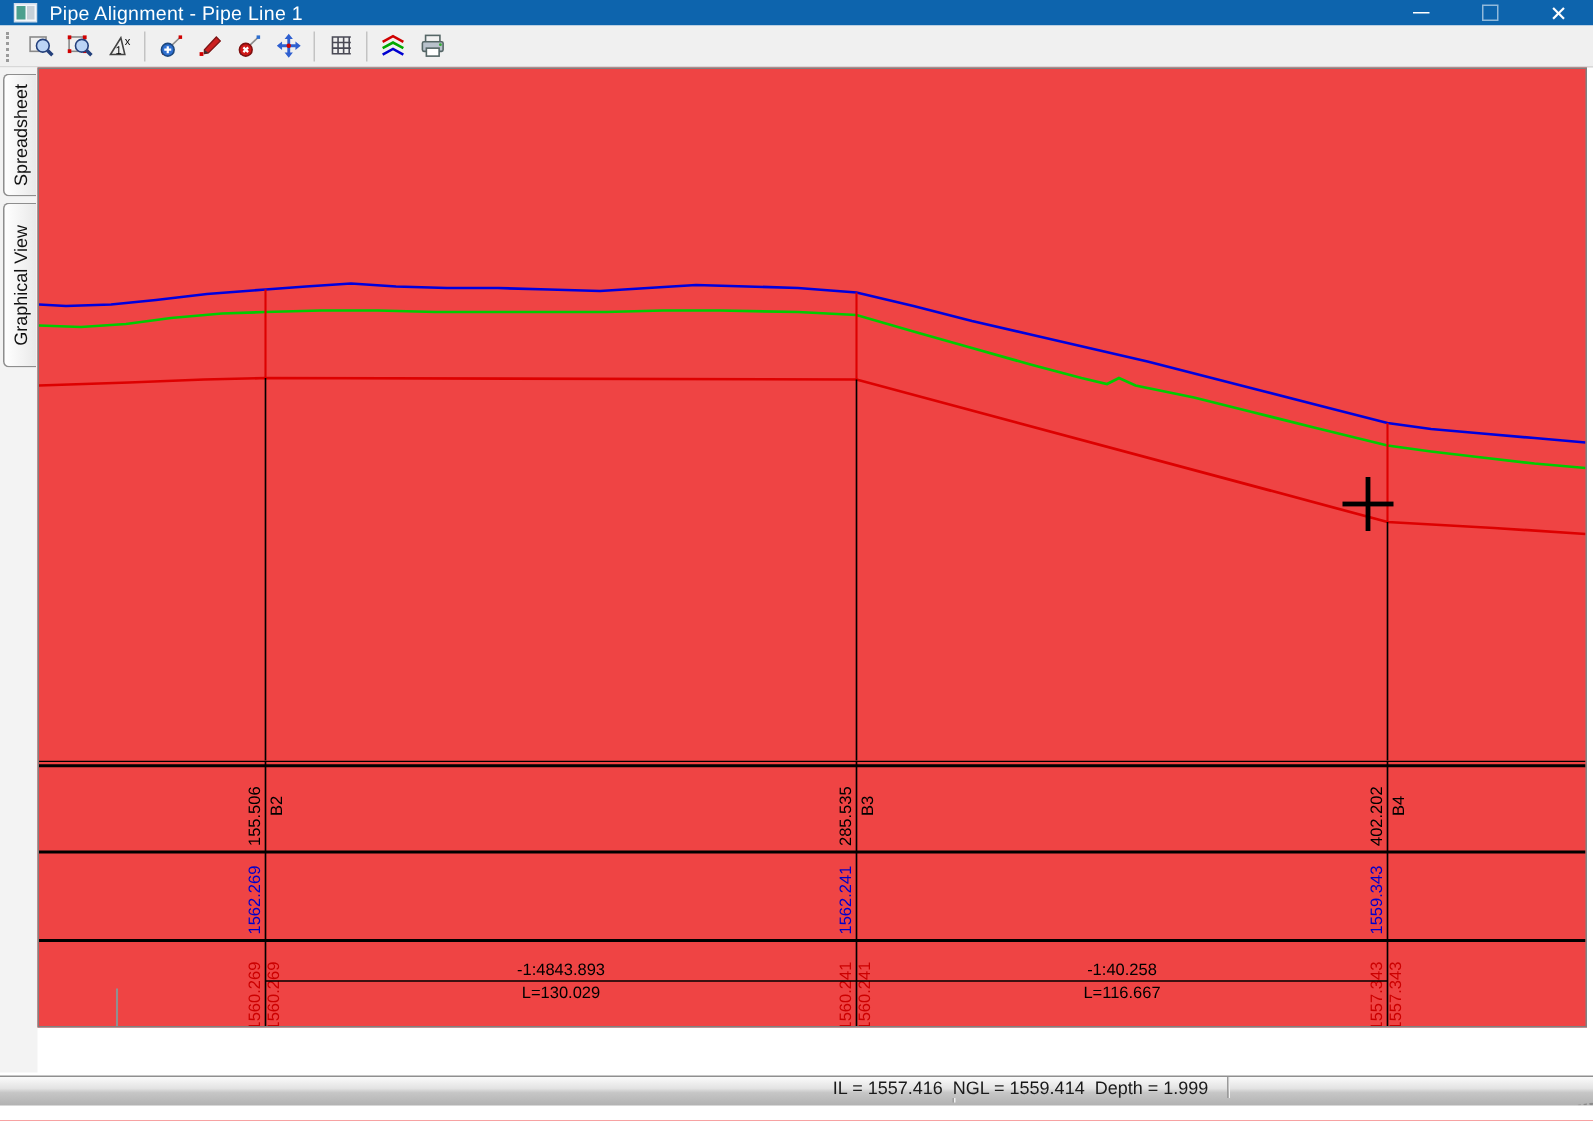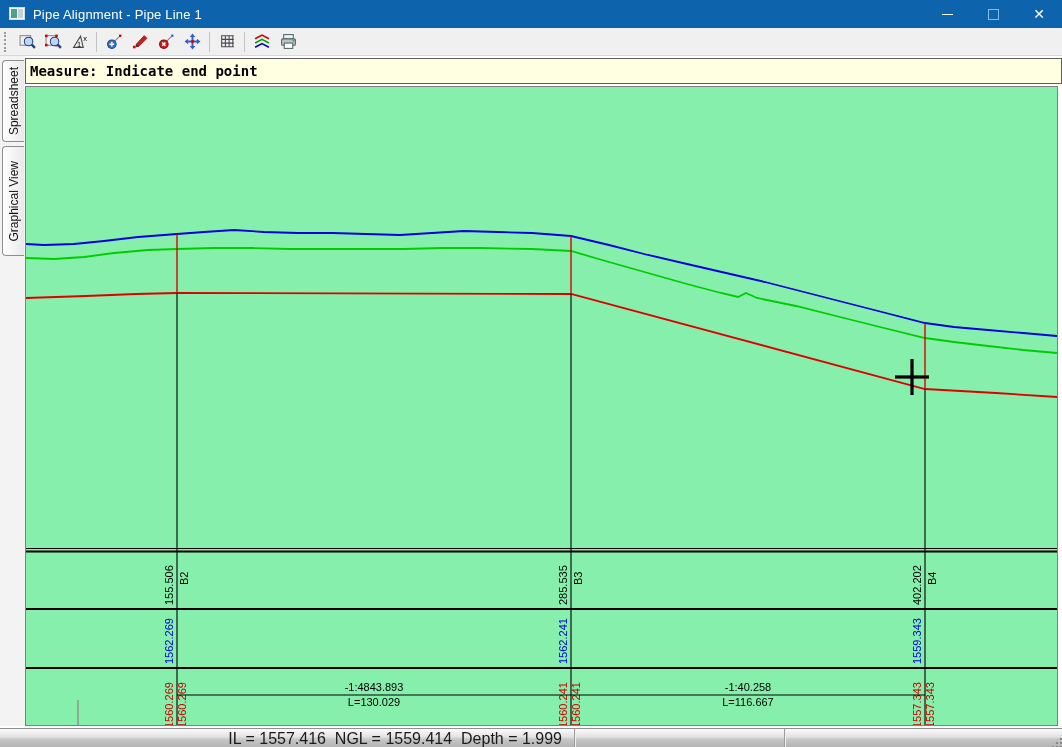--- a/index.html
+++ b/index.html
@@ -1,19 +1,19 @@
 <!DOCTYPE html>
 <html><head>
 <meta charset="utf-8">
 <style>
   html,body{margin:0;padding:0;}
   body{width:1062px;height:747px;overflow:hidden;background:#fff;
        font-family:"Liberation Sans",sans-serif;-webkit-font-smoothing:antialiased;}
   
-  .titlebar{height:28px;background:#0d64ad;display:flex;align-items:center;color:#fff;}
+  .titlebar{height:17px;background:#0d64ad;display:flex;align-items:center;color:#fff;}
   .titlebar .appicon{margin-left:9px;display:flex;}
   .titlebar .title{font-size:13px;margin-left:8px;letter-spacing:.2px;}
   .winbtns{margin-left:auto;display:flex;height:28px;}
   .wbtn{width:46px;height:28px;display:flex;align-items:center;justify-content:center;font-size:12px;color:#fff;}
   .wbtn .minglyph{display:block;width:11px;border-top:1px solid #fff;}
   .wbtn .maxglyph{display:block;width:9px;height:9px;border:1px solid rgba(255,255,255,.55);}
   .wbtn.close{font-size:14px;}
   
   .toolbar{height:27px;background:#f0f0f0;border-bottom:1px solid #d8d8d8;display:flex;align-items:center;}
   .tgrip{width:3px;height:20px;margin:0 5px 0 4px;border-left:2px dotted #9a9a9a;}
@@ -23,26 +23,26 @@
   .content{display:flex;height:670px;}
   .tabstrip{width:25px;background:#f3f3f3;padding-top:4px;box-sizing:border-box;}
   .vtab{width:22px;margin-left:2px;box-sizing:border-box;border:1px solid #8e8e8e;border-right:none;
         border-radius:4px 0 0 4px;background:linear-gradient(90deg,#ffffff,#e9e9e9);
         display:flex;align-items:center;justify-content:center;margin-bottom:4px;}
   .vtab span{writing-mode:vertical-rl;transform:rotate(180deg);font-size:12px;color:#111;padding:8px 0;}
   .main{flex:1;display:flex;flex-direction:column;min-width:0;}
   .msgbar{height:24px;margin:2px 0;border:1px solid #5e5e5e;background:#ffffe1;
           font-family:"DejaVu Sans Mono",monospace;font-size:14px;font-weight:bold;color:#000;
           line-height:24px;padding-left:4px;box-sizing:content-box;}
-  .plotbox{position:relative;margin-right:4px;border:1px solid #808080;height:638px;background:#86efac;}
+  .plotbox{position:relative;margin-right:4px;border:1px solid #808080;height:638px;background:#ef4444;}
   .plotbox svg{display:block;}
   
   .statusbar{height:19px;margin-top:2px;border-top:1px solid #8f8f8f;
              background:linear-gradient(#fbfbfb,#e3e3e3 40%,#c6c6c6 55%,#b2b2b2);
-             display:flex;align-items:center;font-size:16px;color:#1a1a1a;}
+             display:flex;align-items:center;font-size:12px;color:#1a1a1a;flex-direction:column;}
   .spanel{height:100%;display:flex;align-items:center;box-sizing:border-box;
           border-right:1px solid #9b9b9b;box-shadow:1px 0 0 #f0f0f0;white-space:pre;}
   .spanel.p1{width:575px;justify-content:flex-end;padding-right:12px;}
   .spanel.p2{width:210px;}
   .spanel.p3{width:258px;padding-left:10px;justify-content:flex-start;}
   .sgrip{margin-left:auto;width:13px;height:13px;align-self:flex-end;
          background-image:radial-gradient(circle at 70% 70%, #8a8a8a 1.1px, transparent 1.4px);
          background-size:4px 4px;background-position:bottom right;
          clip-path:polygon(100% 0,100% 100%,0 100%);}
   text{font-family:"Liberation Sans",sans-serif;}
@@ -167,21 +167,20 @@
   <div class="tabstrip">
     <div class="vtab" style="height:82px;">
       <span>Spreadsheet</span>
     </div>
     <div class="vtab" style="height:110px;">
       <span>Graphical View</span>
     </div>
   </div>
 
   <div class="main">
-    <div class="msgbar">Measure: Indicate end point</div>
 
     <div class="plotbox">
       <svg id="plot" width="1031" height="461">
           <polyline points="0,157 18,158 48,157 78,154 112,150 151,147 178,145 208,143 238,145 272,146 306,146 340,147 374,148 406,146 438,144 472,145 506,146 545,149 583,158 622,168 661,177 700,186 739,195 778,205 817,215 856,225 899,236 928,240 962,243 997,246 1031,249" fill="none" stroke="#0000dd" stroke-width="1.8"></polyline>
           <polyline points="0,171 28,172 58,170 88,166 122,163 151,162 188,161 226,161 264,162 302,162 340,162 378,162 416,161 454,161 506,162 545,164 583,175 622,186 661,197 695,206 712,210 720,206 731,211 770,219 810,229 850,239 899,251 928,255 962,259 997,263 1031,266" fill="none" stroke="#00cc00" stroke-width="1.8"></polyline>
           <polyline points="0,211 60,209 110,207 151,206 545,207 899,302 970,306 1031,310" fill="none" stroke="#dd0000" stroke-width="1.8"></polyline>
           <line x1="151" y1="147" x2="151" y2="206" stroke="#dd0000" stroke-width="1.4"></line>
           <line x1="151" y1="206" x2="151" y2="461" stroke="#000" stroke-width="1.1"></line>
           <line x1="545" y1="149" x2="545" y2="207" stroke="#dd0000" stroke-width="1.4"></line>
           <line x1="545" y1="207" x2="545" y2="461" stroke="#000" stroke-width="1.1"></line>

